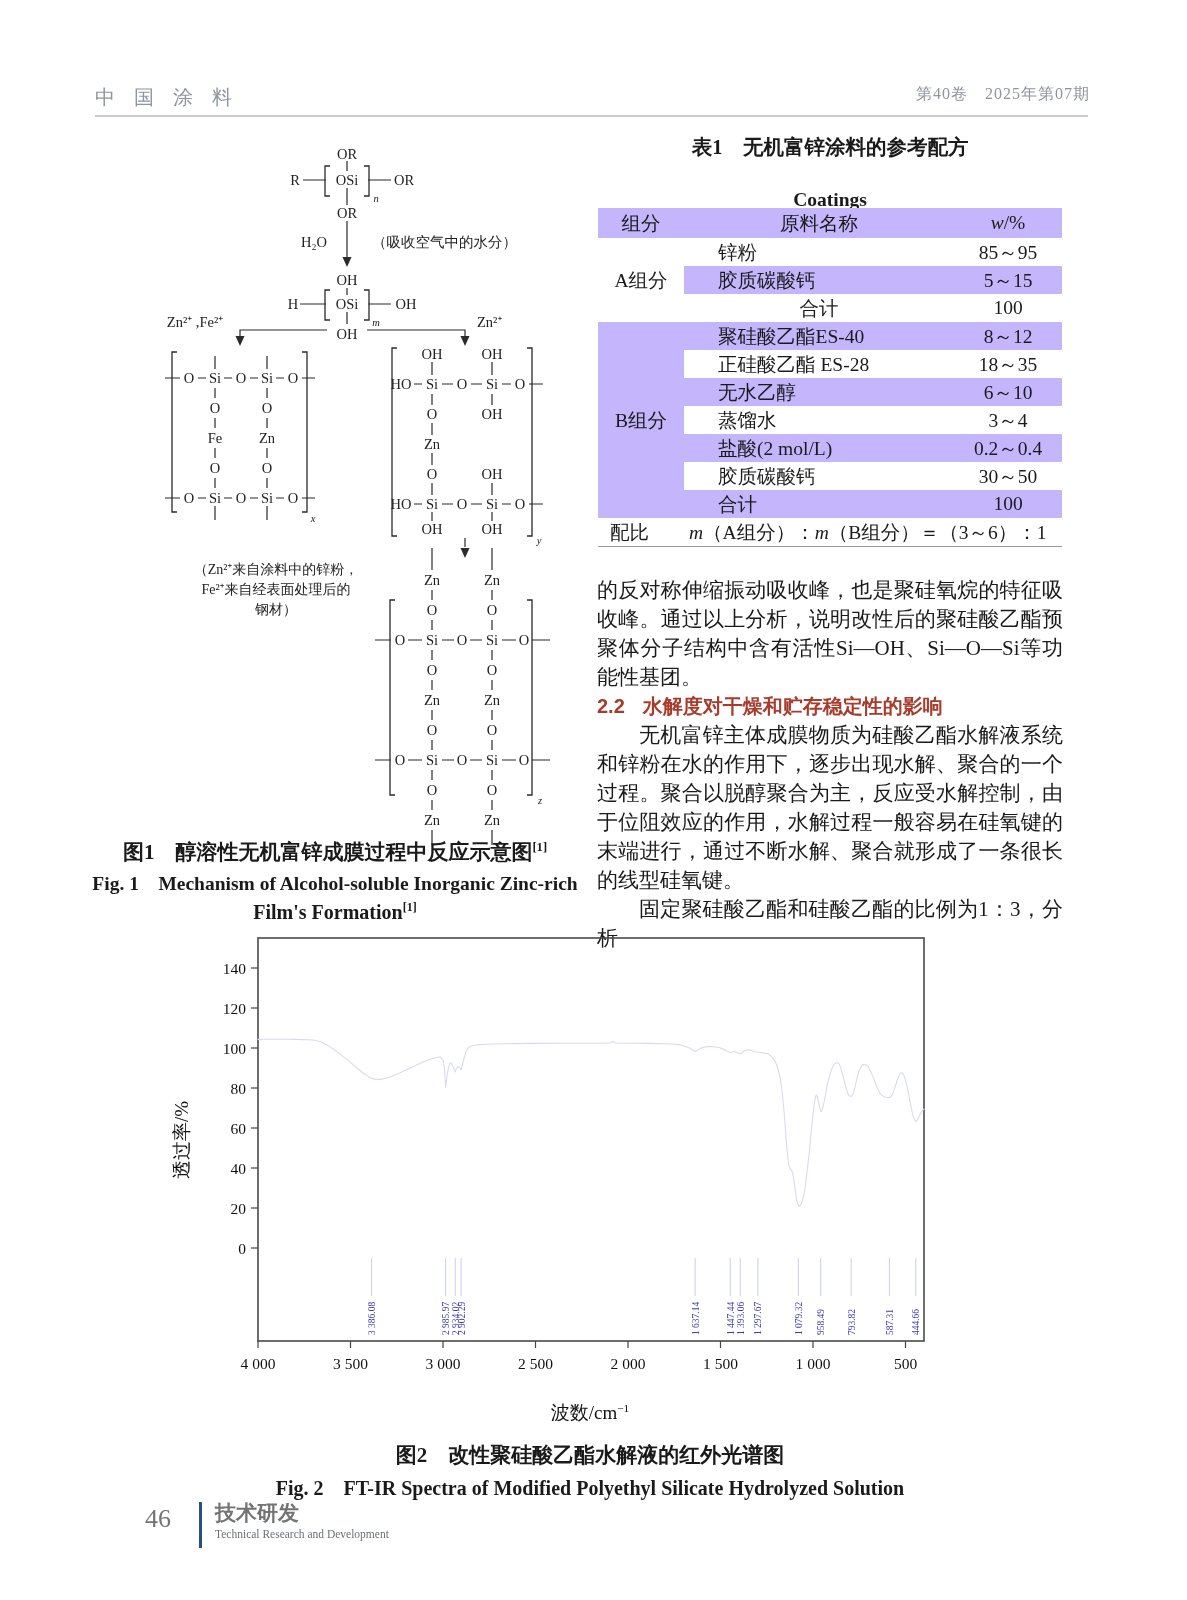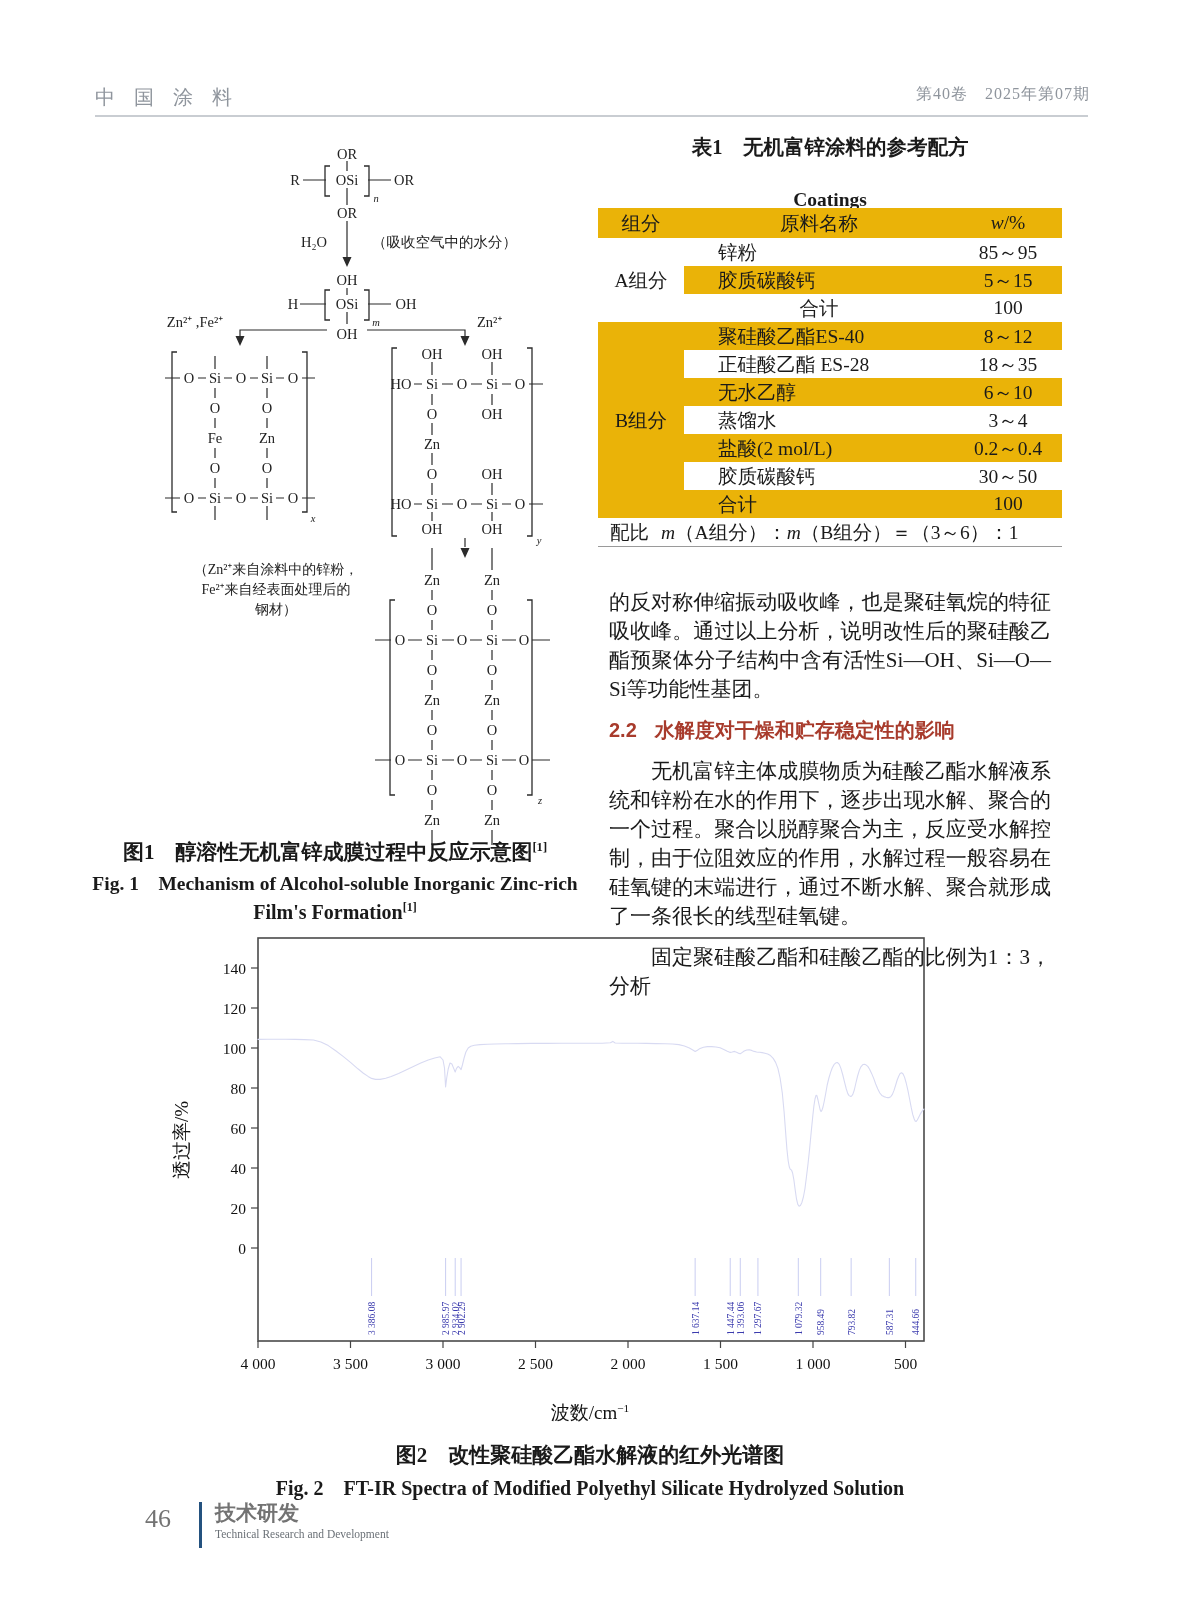--- a/index.html
+++ b/index.html
@@ -25,29 +25,29 @@
   .figcap-en2{left:85px;top:900px;width:500px;text-align:center;font-weight:bold;font-size:20px}
   sup{font-size:0.6em}
   
   .t1-title{left:598px;top:133px;width:464px;text-align:center;font-weight:bold;font-size:20.5px}
   .t1-en{left:578px;top:161px;width:504px;text-align:center;font-weight:bold;font-size:19.5px}
   .t1-en2{left:578px;top:189px;width:504px;text-align:center;font-weight:bold;font-size:19.5px}
   .tbl{left:598px;top:208px;width:464px;display:grid;grid-template-columns:86px 270px 108px;
        grid-template-rows:30px repeat(10,28px);font-size:19.5px}
   .tbl .c{display:flex;align-items:center;justify-content:center}
   .tbl .nm{justify-content:flex-start;padding-left:34px}
-  .pink{background:#eab308}
+  .pink{background:#c4b5fd}
   .ratio{left:598px;top:518px;width:464px;height:28px;display:flex;align-items:center;
          font-size:19.5px;border-bottom:1.5px solid #9a9a9a}
   .ratio .rl{padding-left:12px}
-  .ratio .rf{margin-left:12px}
+  .ratio .rf{margin-left:40px}
   .ital{font-style:italic}
   
   .body-col{left:597px;top:576px;width:466px;font-size:21px;line-height:29px;text-align:justify}
-  .body-col p{margin:12px}
+  .body-col p{margin:0}
   .p-indent{text-indent:2em}
   .sec-head{margin:7px 0 5px;font-family:"Liberation Sans",sans-serif;font-weight:bold;
             font-size:20px;color:#a83b2c;text-align:left;text-indent:0}
   .sec-head .num{margin-right:18px}
   
   .fig2-svg{left:150px;top:930px}
   .fig2-svg text{font-family:"Liberation Serif",serif}
   .tick{font-size:15.5px;fill:#111}
   .peak{font-size:9.5px;font-family:"Liberation Sans",sans-serif}
   .ylab{left:120px;top:1129px;width:120px;height:22px;transform:rotate(-90deg);

